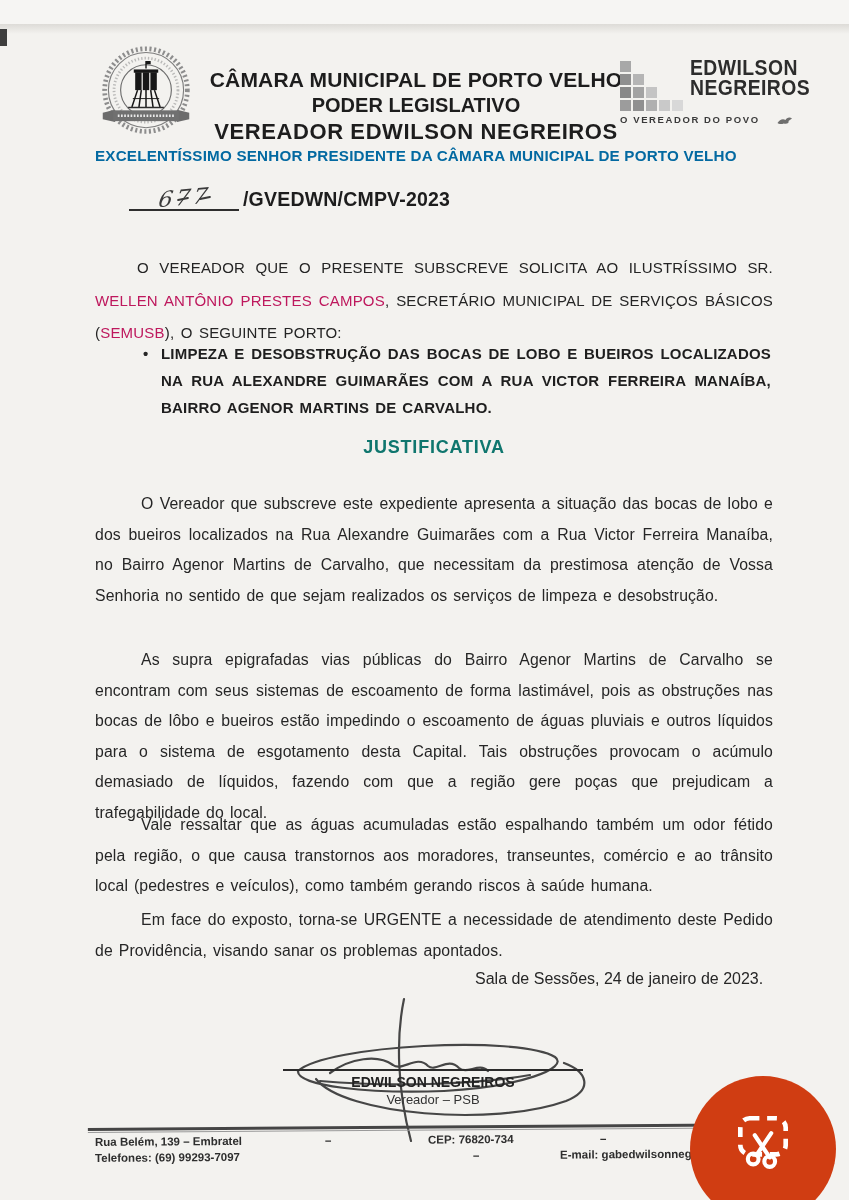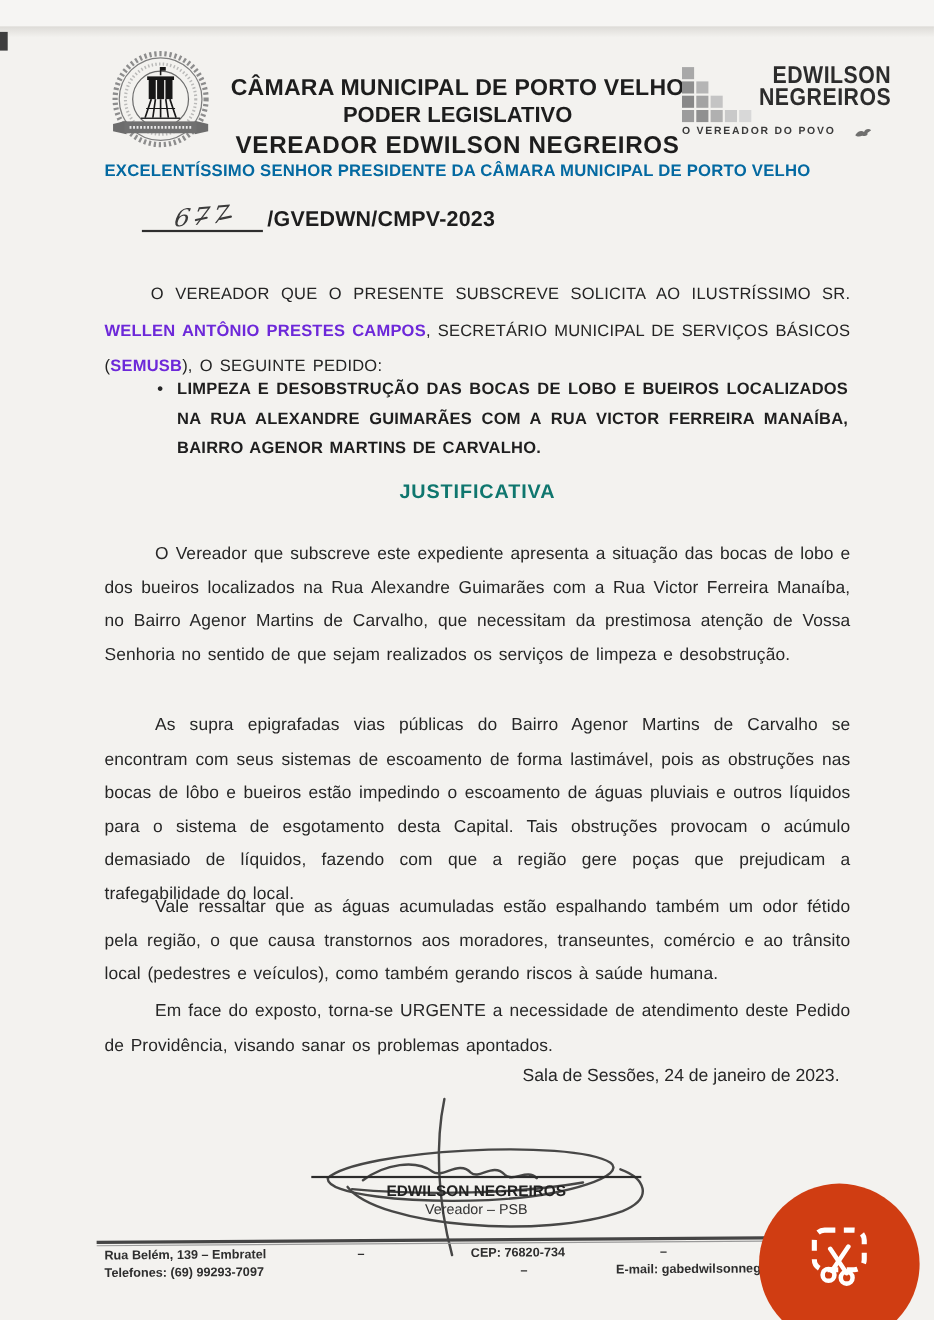--- a/index.html
+++ b/index.html
@@ -16,21 +16,21 @@
     background:linear-gradient(to bottom,#dddbd7,rgba(243,242,239,0));}
   .scan-mark{position:absolute;left:0;top:29px;width:7px;height:17px;background:#3e3e3e;}
 
   
   .seal{position:absolute;left:99px;top:45px;width:94px;height:94px;}
   .hdr-center{position:absolute;left:198px;top:50px;width:436px;text-align:center;color:#1d1d1d;margin-top:17px;}
   .hdr-l1{font-size:21px;font-weight:bold;line-height:26px;letter-spacing:.2px;}
   .hdr-l2{font-size:20px;font-weight:bold;line-height:25px;}
   .hdr-l3{font-size:22px;font-weight:bold;line-height:28px;letter-spacing:.6px;}
   .logo{position:absolute;left:620px;top:58px;width:200px;}
-  .logo-row{display:flex;align-items:flex-start;text-align:right;}
+  .logo-row{display:flex;align-items:flex-start;}
   .pixelgrid{display:grid;grid-template-columns:repeat(5,11px);grid-auto-rows:11px;gap:2px;margin-right:7px;margin-top:3px;}
   .px{width:11px;height:11px;}
   .logo-name{font-weight:bold;color:#2c2c2c;font-size:22px;line-height:20px;
     transform:scaleX(.88);transform-origin:left top;letter-spacing:.5px;}
   .logo-tag{margin-top:3px;display:flex;align-items:flex-start;gap:16px;
     font-size:9.5px;font-weight:bold;letter-spacing:1.6px;color:#3a3a3a;white-space:nowrap;}
 
   .addressee{position:absolute;left:95px;top:147px;width:690px;
     font-size:15.2px;font-weight:bold;letter-spacing:.2px;color:#0369a1;}
 
@@ -40,21 +40,21 @@
     text-align:center;}
   .handwritten{display:inline-block;font-family:"DejaVu Serif", serif;font-style:italic;
     font-size:22px;color:#3b3b3b;transform:skewX(-14deg) rotate(-5deg);letter-spacing:3px;line-height:20px;}
   .crossbar{position:absolute;height:2px;background:#3b3b3b;border-radius:1px;}
   .cb1{width:12px;left:48px;top:10px;transform:rotate(-12deg);}
   .cb2{width:12px;left:70px;top:9px;transform:rotate(-12deg);}
 
   .request{position:absolute;left:95px;top:252px;width:678px;
     font-size:15px;line-height:32.5px;text-align:justify;text-indent:42px;
     letter-spacing:.2px;word-spacing:2px;color:#242424;}
-  .request b{font-weight:bold;color:#6d28d9;}
+  .request b{font-weight:normal;color:#be185d;}
   .bullet-item{position:absolute;left:143px;top:340px;width:628px;display:flex;}
   .bullet-dot{width:18px;font-weight:bold;font-size:15px;line-height:27px;flex:none;}
   .bullet-text{font-size:15px;font-weight:bold;line-height:27px;text-align:justify;
     letter-spacing:.2px;word-spacing:1.5px;color:#1e1e1e;}
 
   .just-head{position:absolute;left:95px;top:437px;width:678px;text-align:center;
     font-size:18px;font-weight:bold;letter-spacing:.8px;color:#0f766e;}
   .para{position:absolute;left:95px;width:678px;font-size:15.8px;line-height:30.5px;
     text-align:justify;text-indent:46px;letter-spacing:.1px;word-spacing:1.5px;color:#262626;}
   .p1{top:489px;} .p2{top:645px;} .p3{top:810px;} .p4{top:905px;}
@@ -162,21 +162,21 @@
 
   <div class="title-row">
     <span class="title-num">
       <span class="handwritten">677</span>
       <span class="crossbar cb1"></span>
       <span class="crossbar cb2"></span>
     </span>
     <span class="title-txt">/GVEDWN/CMPV-2023</span>
   </div>
 
-  <div class="request"><span>O VEREADOR QUE O PRESENTE SUBSCREVE SOLICITA AO ILUSTRÍSSIMO SR. </span><b>WELLEN ANTÔNIO PRESTES CAMPOS</b><span>, SECRETÁRIO MUNICIPAL DE SERVIÇOS BÁSICOS (</span><b>SEMUSB</b><span>), O SEGUINTE PEDIDO:</span></div>
+  <div class="request"><span>O VEREADOR QUE O PRESENTE SUBSCREVE SOLICITA AO ILUSTRÍSSIMO SR. </span><b>WELLEN ANTÔNIO PRESTES CAMPOS</b><span>, SECRETÁRIO MUNICIPAL DE SERVIÇOS BÁSICOS (</span><b>SEMUSB</b><span>), O SEGUINTE PORTO:</span></div>
 
   <div class="bullet-item">
     <div class="bullet-dot">•</div>
     <div class="bullet-text">LIMPEZA E DESOBSTRUÇÃO DAS BOCAS DE LOBO E BUEIROS LOCALIZADOS NA RUA ALEXANDRE GUIMARÃES COM A RUA VICTOR FERREIRA MANAÍBA, BAIRRO AGENOR MARTINS DE CARVALHO.</div>
   </div>
 
   <div class="just-head">JUSTIFICATIVA</div>
   <div class="para p1">O Vereador que subscreve este expediente apresenta a situação das bocas de lobo e dos bueiros localizados na Rua Alexandre Guimarães com a Rua Victor Ferreira Manaíba, no Bairro Agenor Martins de Carvalho, que necessitam da prestimosa atenção de Vossa Senhoria no sentido de que sejam realizados os serviços de limpeza e desobstrução.</div>
   <div class="para p2">As supra epigrafadas vias públicas do Bairro Agenor Martins de Carvalho se encontram com seus sistemas de escoamento de forma lastimável, pois as obstruções nas bocas de lôbo e bueiros estão impedindo o escoamento de águas pluviais e outros líquidos para o sistema de esgotamento desta Capital. Tais obstruções provocam o acúmulo demasiado de líquidos, fazendo com que a região gere poças que prejudicam a trafegabilidade do local.</div>
   <div class="para p3">Vale ressaltar que as águas acumuladas estão espalhando também um odor fétido pela região, o que causa transtornos aos moradores, transeuntes, comércio e ao trânsito local (pedestres e veículos), como também gerando riscos à saúde humana.</div>

